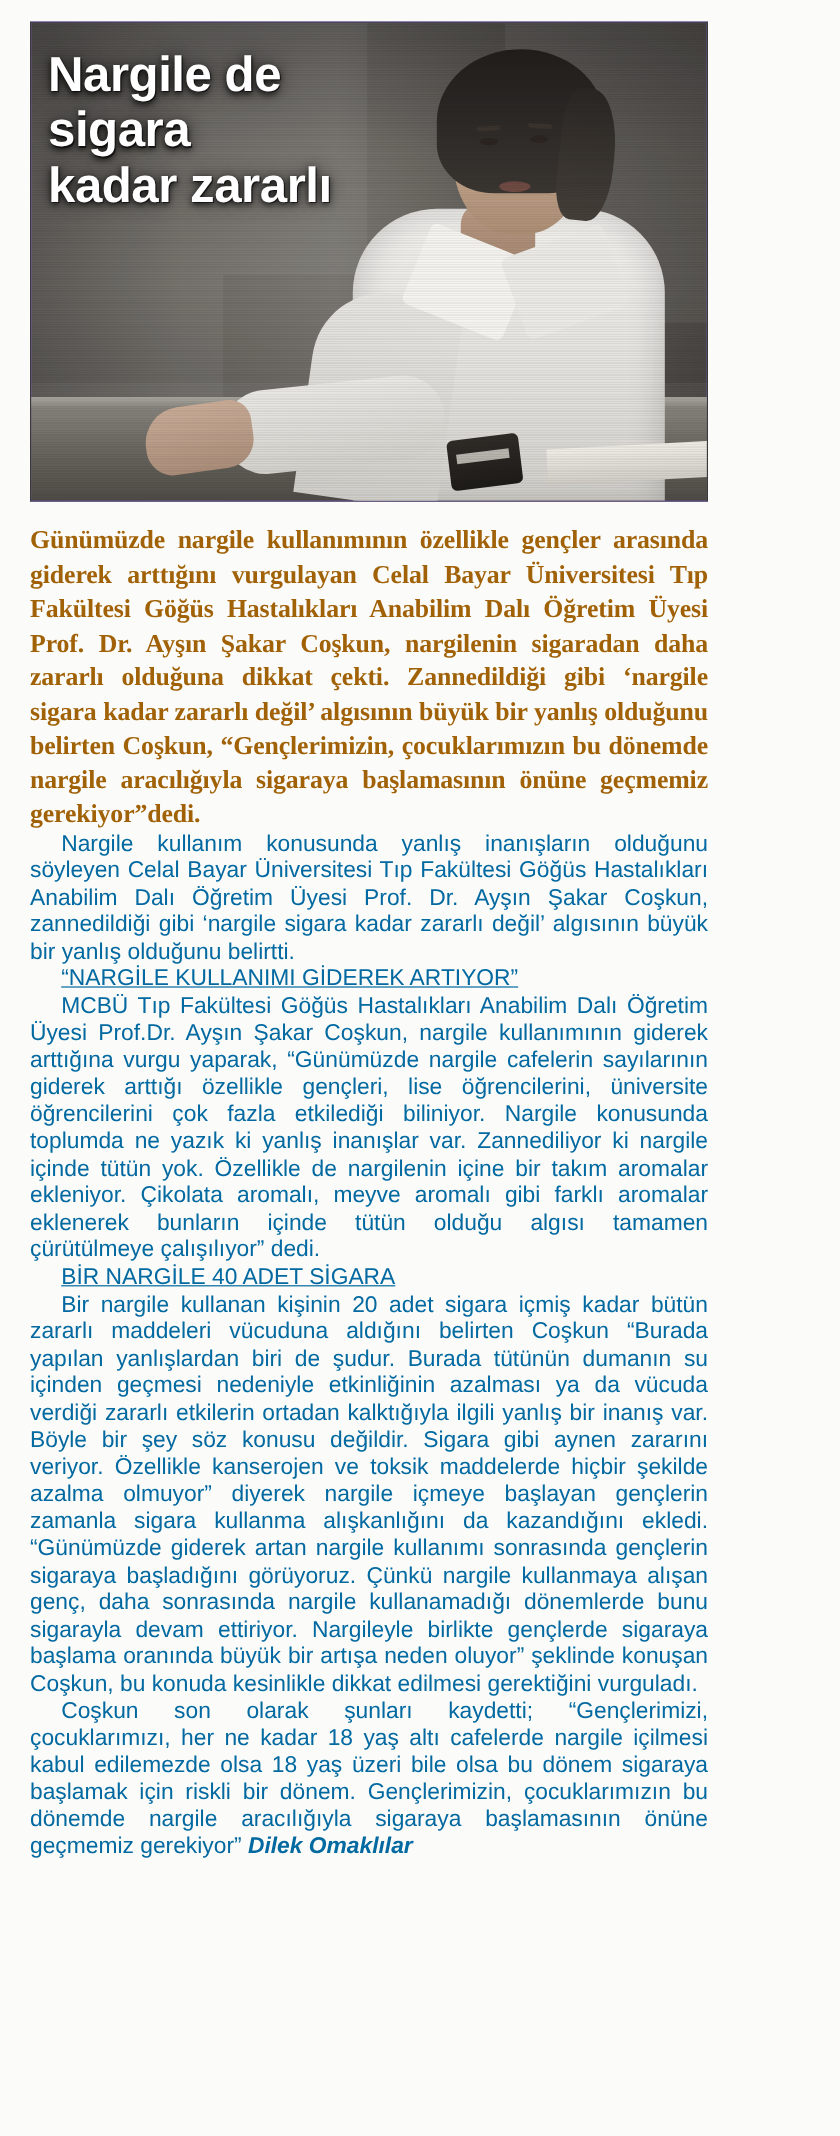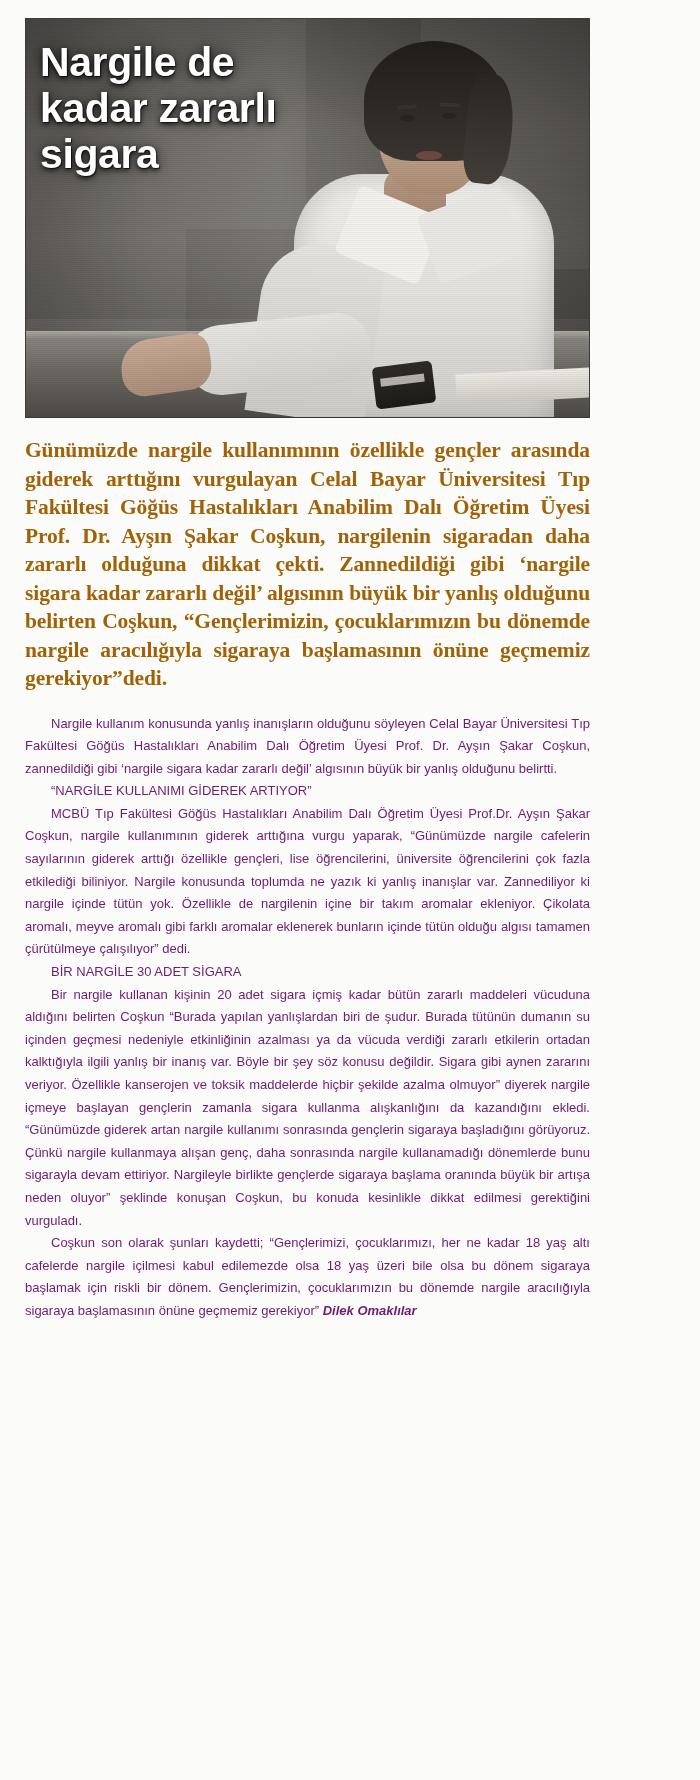--- a/index.html
+++ b/index.html
@@ -243,34 +243,35 @@
     font-weight: bold;
     font-size: 21.5px;
     line-height: 28.5px;
     text-align: justify;
     color: #a16207;
     letter-spacing: -0.1px;
   }
 
   
   .body {
-    margin-top: 20px;
+    margin-top: 0;
     font-family: "Liberation Sans", sans-serif;
-    font-size: 13px;
+    font-size: 19px;
     line-height: 22.6px;
     text-align: justify;
-    color: #701a75;
+    color: #0369a1;
   }
   .body p {
     margin: 0;
     text-indent: 26px;
   }
   .body p.sub {
     text-indent: 26px;
     margin: 0;
+    text-decoration: underline;
   }
   .body .endnote {
     font-style: italic;
     font-weight: bold;
   }
 </style>
 </head>
 <body>
 
 <div class="page">
@@ -298,30 +299,30 @@
       <div class="browR"></div>
       <div class="eyeL"></div>
       <div class="eyeR"></div>
       <div class="mouth"></div>
       <div class="badge"></div>
       <div class="papers"></div>
       <div class="grain"></div>
 
       <div class="headline">
         <div>Nargile de</div>
+        <div>sigara</div>
         <div>kadar zararlı</div>
-        <div>sigara</div>
       </div>
     </div>
 
     <div class="lede">Günümüzde nargile kullanımının özellikle gençler arasında giderek arttığını vurgulayan Celal Bayar Üniversitesi Tıp Fakültesi Göğüs Hastalıkları Anabilim Dalı Öğretim Üyesi Prof. Dr. Ayşın Şakar Coşkun, nargilenin sigaradan daha zararlı olduğuna dikkat çekti. Zannedildiği gibi ‘nargile sigara kadar zararlı değil’ algısının büyük bir yanlış olduğunu belirten Coşkun, “Gençlerimizin, çocuklarımızın bu dönemde nargile aracılığıyla sigaraya başlamasının önüne geçmemiz gerekiyor”dedi.</div>
 
     <div class="body">
       <p>Nargile kullanım konusunda yanlış inanışların olduğunu söyleyen Celal Bayar Üniversitesi Tıp Fakültesi Göğüs Hastalıkları Anabilim Dalı Öğretim Üyesi Prof. Dr. Ayşın Şakar Coşkun, zannedildiği gibi ‘nargile sigara kadar zararlı değil’ algısının büyük bir yanlış olduğunu belirtti.</p>
       <p class="sub">“NARGİLE KULLANIMI GİDEREK ARTIYOR”</p>
       <p>MCBÜ Tıp Fakültesi Göğüs Hastalıkları Anabilim Dalı Öğretim Üyesi Prof.Dr. Ayşın Şakar Coşkun, nargile kullanımının giderek arttığına vurgu yaparak, “Günümüzde nargile cafelerin sayılarının giderek arttığı özellikle gençleri, lise öğrencilerini, üniversite öğrencilerini çok fazla etkilediği biliniyor. Nargile konusunda toplumda ne yazık ki yanlış inanışlar var. Zannediliyor ki nargile içinde tütün yok. Özellikle de nargilenin içine bir takım aromalar ekleniyor. Çikolata aromalı, meyve aromalı gibi farklı aromalar eklenerek bunların içinde tütün olduğu algısı tamamen çürütülmeye çalışılıyor” dedi.</p>
-      <p class="sub">BİR NARGİLE 30 ADET SİGARA</p>
+      <p class="sub">BİR NARGİLE 40 ADET SİGARA</p>
       <p>Bir nargile kullanan kişinin 20 adet sigara içmiş kadar bütün zararlı maddeleri vücuduna aldığını belirten Coşkun  “Burada yapılan yanlışlardan biri de şudur. Burada tütünün dumanın su içinden geçmesi nedeniyle etkinliğinin azalması ya da vücuda verdiği zararlı etkilerin ortadan kalktığıyla ilgili yanlış bir inanış var. Böyle bir şey söz konusu değildir. Sigara gibi aynen zararını veriyor. Özellikle kanserojen ve toksik maddelerde hiçbir şekilde azalma olmuyor” diyerek nargile içmeye başlayan gençlerin zamanla sigara kullanma alışkanlığını da kazandığını ekledi. “Günümüzde giderek artan nargile kullanımı sonrasında gençlerin sigaraya başladığını görüyoruz. Çünkü nargile kullanmaya alışan genç, daha sonrasında nargile kullanamadığı dönemlerde bunu sigarayla devam ettiriyor. Nargileyle birlikte gençlerde sigaraya başlama oranında büyük bir artışa neden oluyor” şeklinde konuşan Coşkun, bu konuda kesinlikle dikkat edilmesi gerektiğini vurguladı.</p>
       <p><span>Coşkun son olarak şunları kaydetti; “Gençlerimizi, çocuklarımızı, her ne kadar 18 yaş altı cafelerde nargile içilmesi kabul edilemezde olsa 18 yaş üzeri bile olsa bu dönem sigaraya başlamak için riskli bir dönem. Gençlerimizin, çocuklarımızın bu dönemde nargile aracılığıyla sigaraya başlamasının önüne geçmemiz gerekiyor”</span> <span class="endnote">Dilek Omaklılar</span></p>
     </div>
 
   </div>
 </div>
 
 </body></html>

